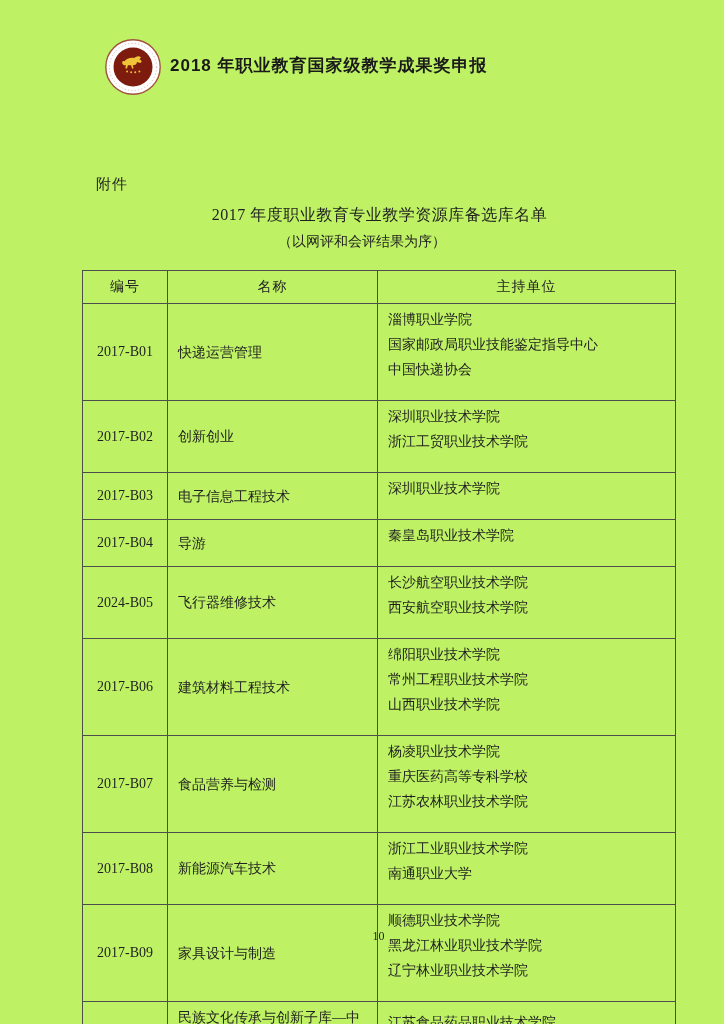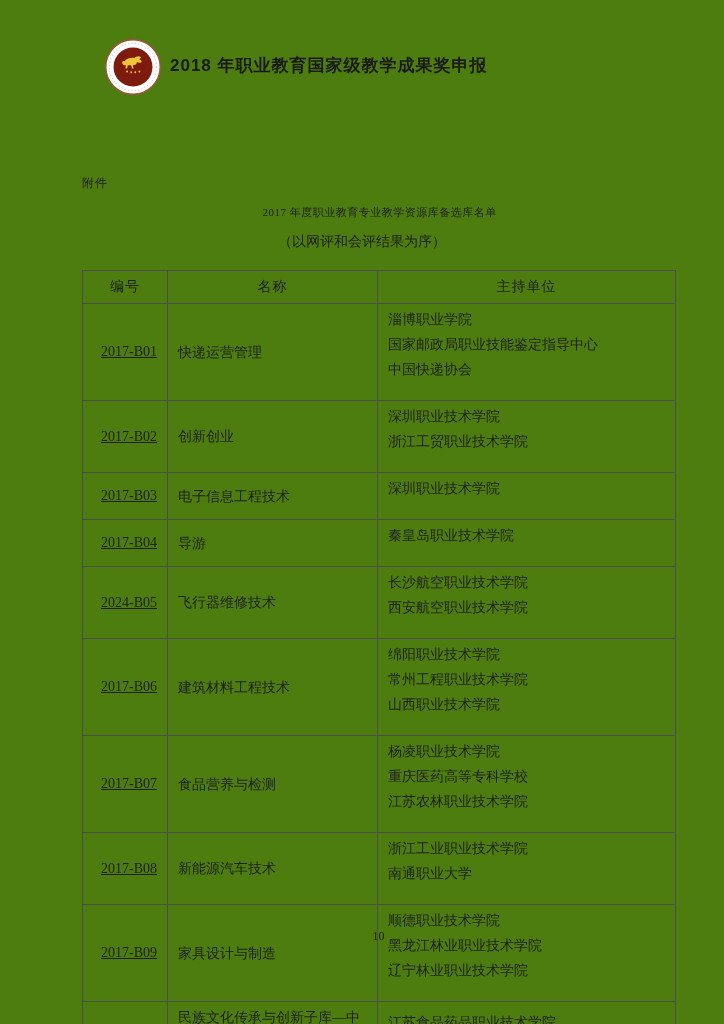--- a/index.html
+++ b/index.html
@@ -4,42 +4,42 @@
 <style>
   * { margin: 0; padding: 0; box-sizing: border-box; }
   html, body { background: #ffffff; }
   body {
     width: 724px; height: 1024px;
     font-family: "Liberation Serif", "DejaVu Serif", serif;
     color: #1f1f1f;
     position: relative;
     overflow: hidden;
   }
-  .page { position: absolute; inset: 0; background: #4d7c0f; }
+  .page { position: absolute; inset: 0; background: #bef264; }
 
   
   .seal {
     position: absolute; left: 104px; top: 38px;
     width: 58px; height: 58px;
   }
   .header-title {
     position: absolute; left: 170px; top: 54px;
     font-family: "Liberation Sans", "DejaVu Sans", sans-serif;
     font-weight: bold; font-size: 17px; letter-spacing: 1px;
     color: #1a1a1a; white-space: nowrap;
   }
 
   
   .attachment {
-    position: absolute; left: 82px; top: 175px;
-    font-size: 12px; color: #1f1f1f; letter-spacing: 1px;
+    position: absolute; left: 96px; top: 175px;
+    font-size: 15px; color: #1f1f1f; letter-spacing: 1px;
   }
   .doc-title {
     position: absolute; left: 0; top: 205px; width: 724px;
-    text-align: center; font-size: 11px; letter-spacing: 0.5px; color: #1f1f1f; padding-left: 35px;
+    text-align: center; font-size: 16px; letter-spacing: 0.5px; color: #1f1f1f; padding-left: 35px;
   }
   .doc-subtitle {
     position: absolute; left: 0; top: 233px; width: 724px;
     text-align: center; font-size: 14px; color: #1f1f1f; font-family: Liberation Mono, monospace;
   }
 
   
   table.roster {
     position: absolute; left: 82px; top: 270px;
     width: 593px; border-collapse: collapse; table-layout: fixed;
@@ -47,21 +47,21 @@
   }
   table.roster th, table.roster td {
     border: 1px solid #4d4d4d;
     vertical-align: middle;
   }
   table.roster th {
     height: 33px; font-weight: normal; text-align: center;
     letter-spacing: 1px;
     margin-left: 8px;
   }
-  td.c-id { text-align: right; padding: 3px 10px; text-decoration: underline; }
+  td.c-id { text-align: center; padding: 3px 10px; }
   td.c-name { padding: 3px 8px 3px 10px; line-height: 25px; }
   td.c-orgs { padding: 3px 6px 18px 10px; }
   .org-line { line-height: 25px; white-space: nowrap; }
 
   
   .page-number {
     position: absolute; left: 82px; top: 929px; width: 593px;
     text-align: center; font-size: 12px; color: #1f1f1f;
   }
 </style>

